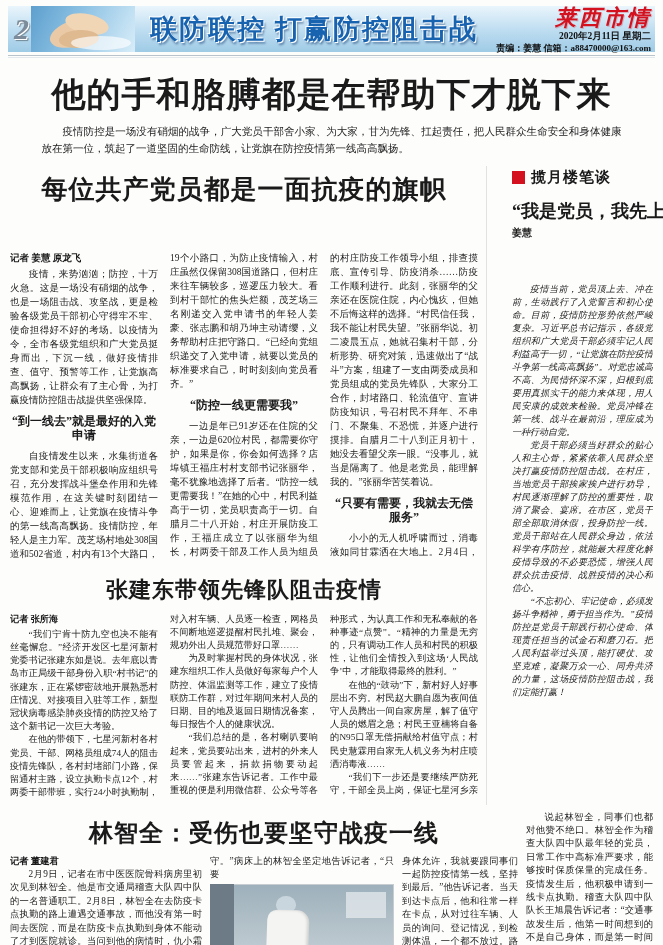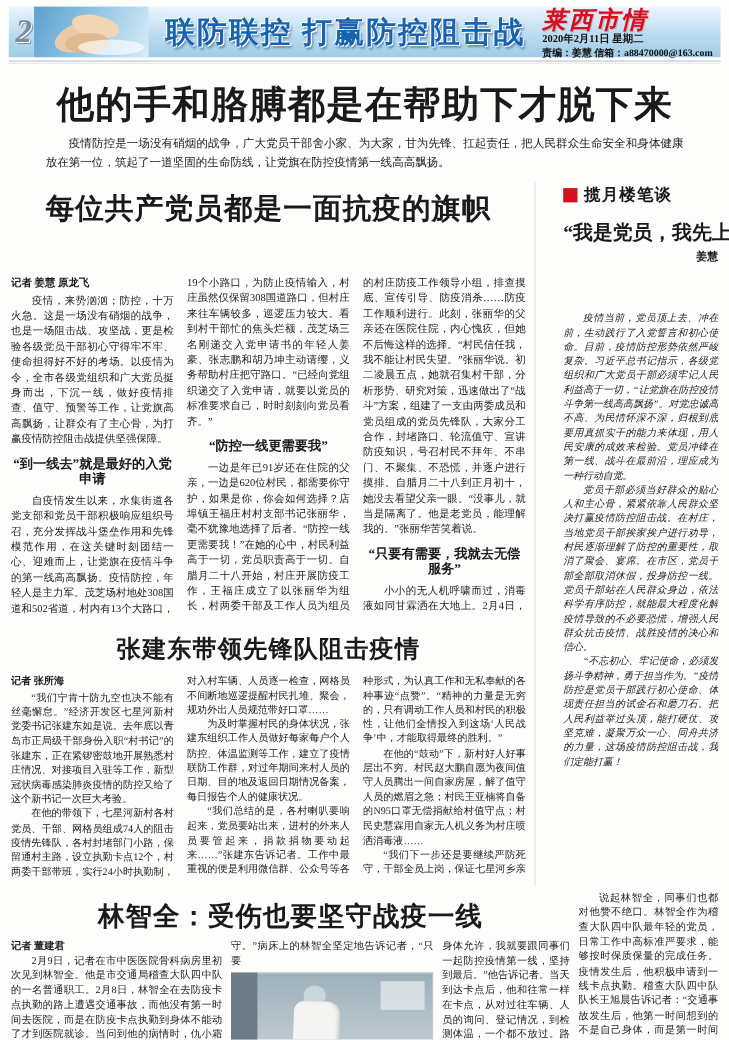--- a/index.html
+++ b/index.html
@@ -13,21 +13,21 @@
     background:linear-gradient(115deg,#5d9fce 0%,#8fc3e4 45%,#d8edf9 100%);}
   .hand{position:absolute;background:#e9c9a6;border-radius:50%;}
   .hand.h1{width:52px;height:26px;left:18px;top:14px;transform:rotate(-18deg);}
   .hand.h2{width:44px;height:20px;left:34px;top:8px;transform:rotate(12deg);background:#f0d6b5;}
   .hand.h3{width:40px;height:18px;left:28px;top:24px;transform:rotate(-4deg);background:#dfb98f;}
   .splash{position:absolute;width:60px;height:14px;left:40px;bottom:2px;border-radius:50%;
     background:rgba(255,255,255,.65);}
   .banner-title{flex:1;text-align:center;font-size:27px;font-weight:900;color:#1863b0;
     letter-spacing:2px;white-space:nowrap;
     text-shadow:1px 1px 0 #fff,-1px -1px 0 #fff,2px 3px 2px rgba(20,60,110,.45);}
-  .mast-block{flex:0 0 158px;padding-right:4px;line-height:1.25;}
+  .mast-block{flex:0 0 158px;padding-right:4px;line-height:1.25;text-align:right;}
   .masthead{color:#d4111e;font-size:22px;font-weight:bold;font-style:italic;letter-spacing:2px;
     text-shadow:1px 1px 0 rgba(212,17,30,.25);}
   .dateline{font-size:9.5px;font-weight:bold;color:#101010;}
   .editorline{font-size:9px;font-weight:bold;color:#101010;}
   .head-rule{margin:3px 8px 0;border-top:1px solid #b9c3cb;border-bottom:1px solid #e4e9ed;height:1px;}
   
   .lead-headline{margin:14px 10px 4px;text-align:center;font-size:34px;font-weight:900;
     letter-spacing:1px;white-space:nowrap;}
   .lead-intro{width:580px;margin:6px auto 0;font-size:10.5px;line-height:1.6;
     text-indent:2em;color:#222;text-align:justify;}
@@ -41,21 +41,21 @@
   .body3 .byline{text-indent:0;font-weight:bold;margin-bottom:2px;}
   .body3 .subhead{text-indent:0;text-align:center;font-weight:bold;font-size:12px;margin:7px 0;}
   .a1-body{height:312px;margin-top:44px;}
   .a2-body{height:192px;font-size:9.2px;line-height:13.2px;}
   
   .sidebar{border-left:1px solid #e2e2e2;padding-left:25px;}
   .tag-row{display:flex;align-items:center;gap:6px;margin-top:2px;}
   .red-sq{width:13px;height:13px;background:#d4111e;flex:0 0 auto;}
   .tag-label{font-size:15px;font-weight:bold;letter-spacing:1px;}
   .col-headline{text-align:center;font-size:18px;font-weight:900;margin:12px 0 3px;white-space:nowrap;}
-  .col-author{text-align:right;font-size:10px;font-weight:bold;margin-bottom:9px;}
+  .col-author{text-align:left;font-size:10px;font-weight:bold;margin-bottom:9px;}
   .col-body{font-style:italic;font-size:9px;line-height:13px;text-align:justify;height:498px;overflow:hidden;margin-top:43px;}
   .col-body p{margin:0;text-indent:2em;}
   
   .bottom{margin:6px 10px 0;display:grid;grid-template-columns:192px 184px 116px 127px;
     column-gap:8px;grid-template-areas:"bh bh bh c4" "c1 c2 c3 c4";grid-template-rows:44px 148px;}
   .bottom-headline{grid-area:bh;text-align:center;font-size:24px;font-weight:900;letter-spacing:1px;
     align-self:center;margin:0;}
   .bcol{font-size:9.3px;line-height:13.4px;text-align:justify;overflow:hidden;}
   .bcol p{margin:0;text-indent:2em;}
   .bcol .byline{text-indent:0;font-weight:bold;}

